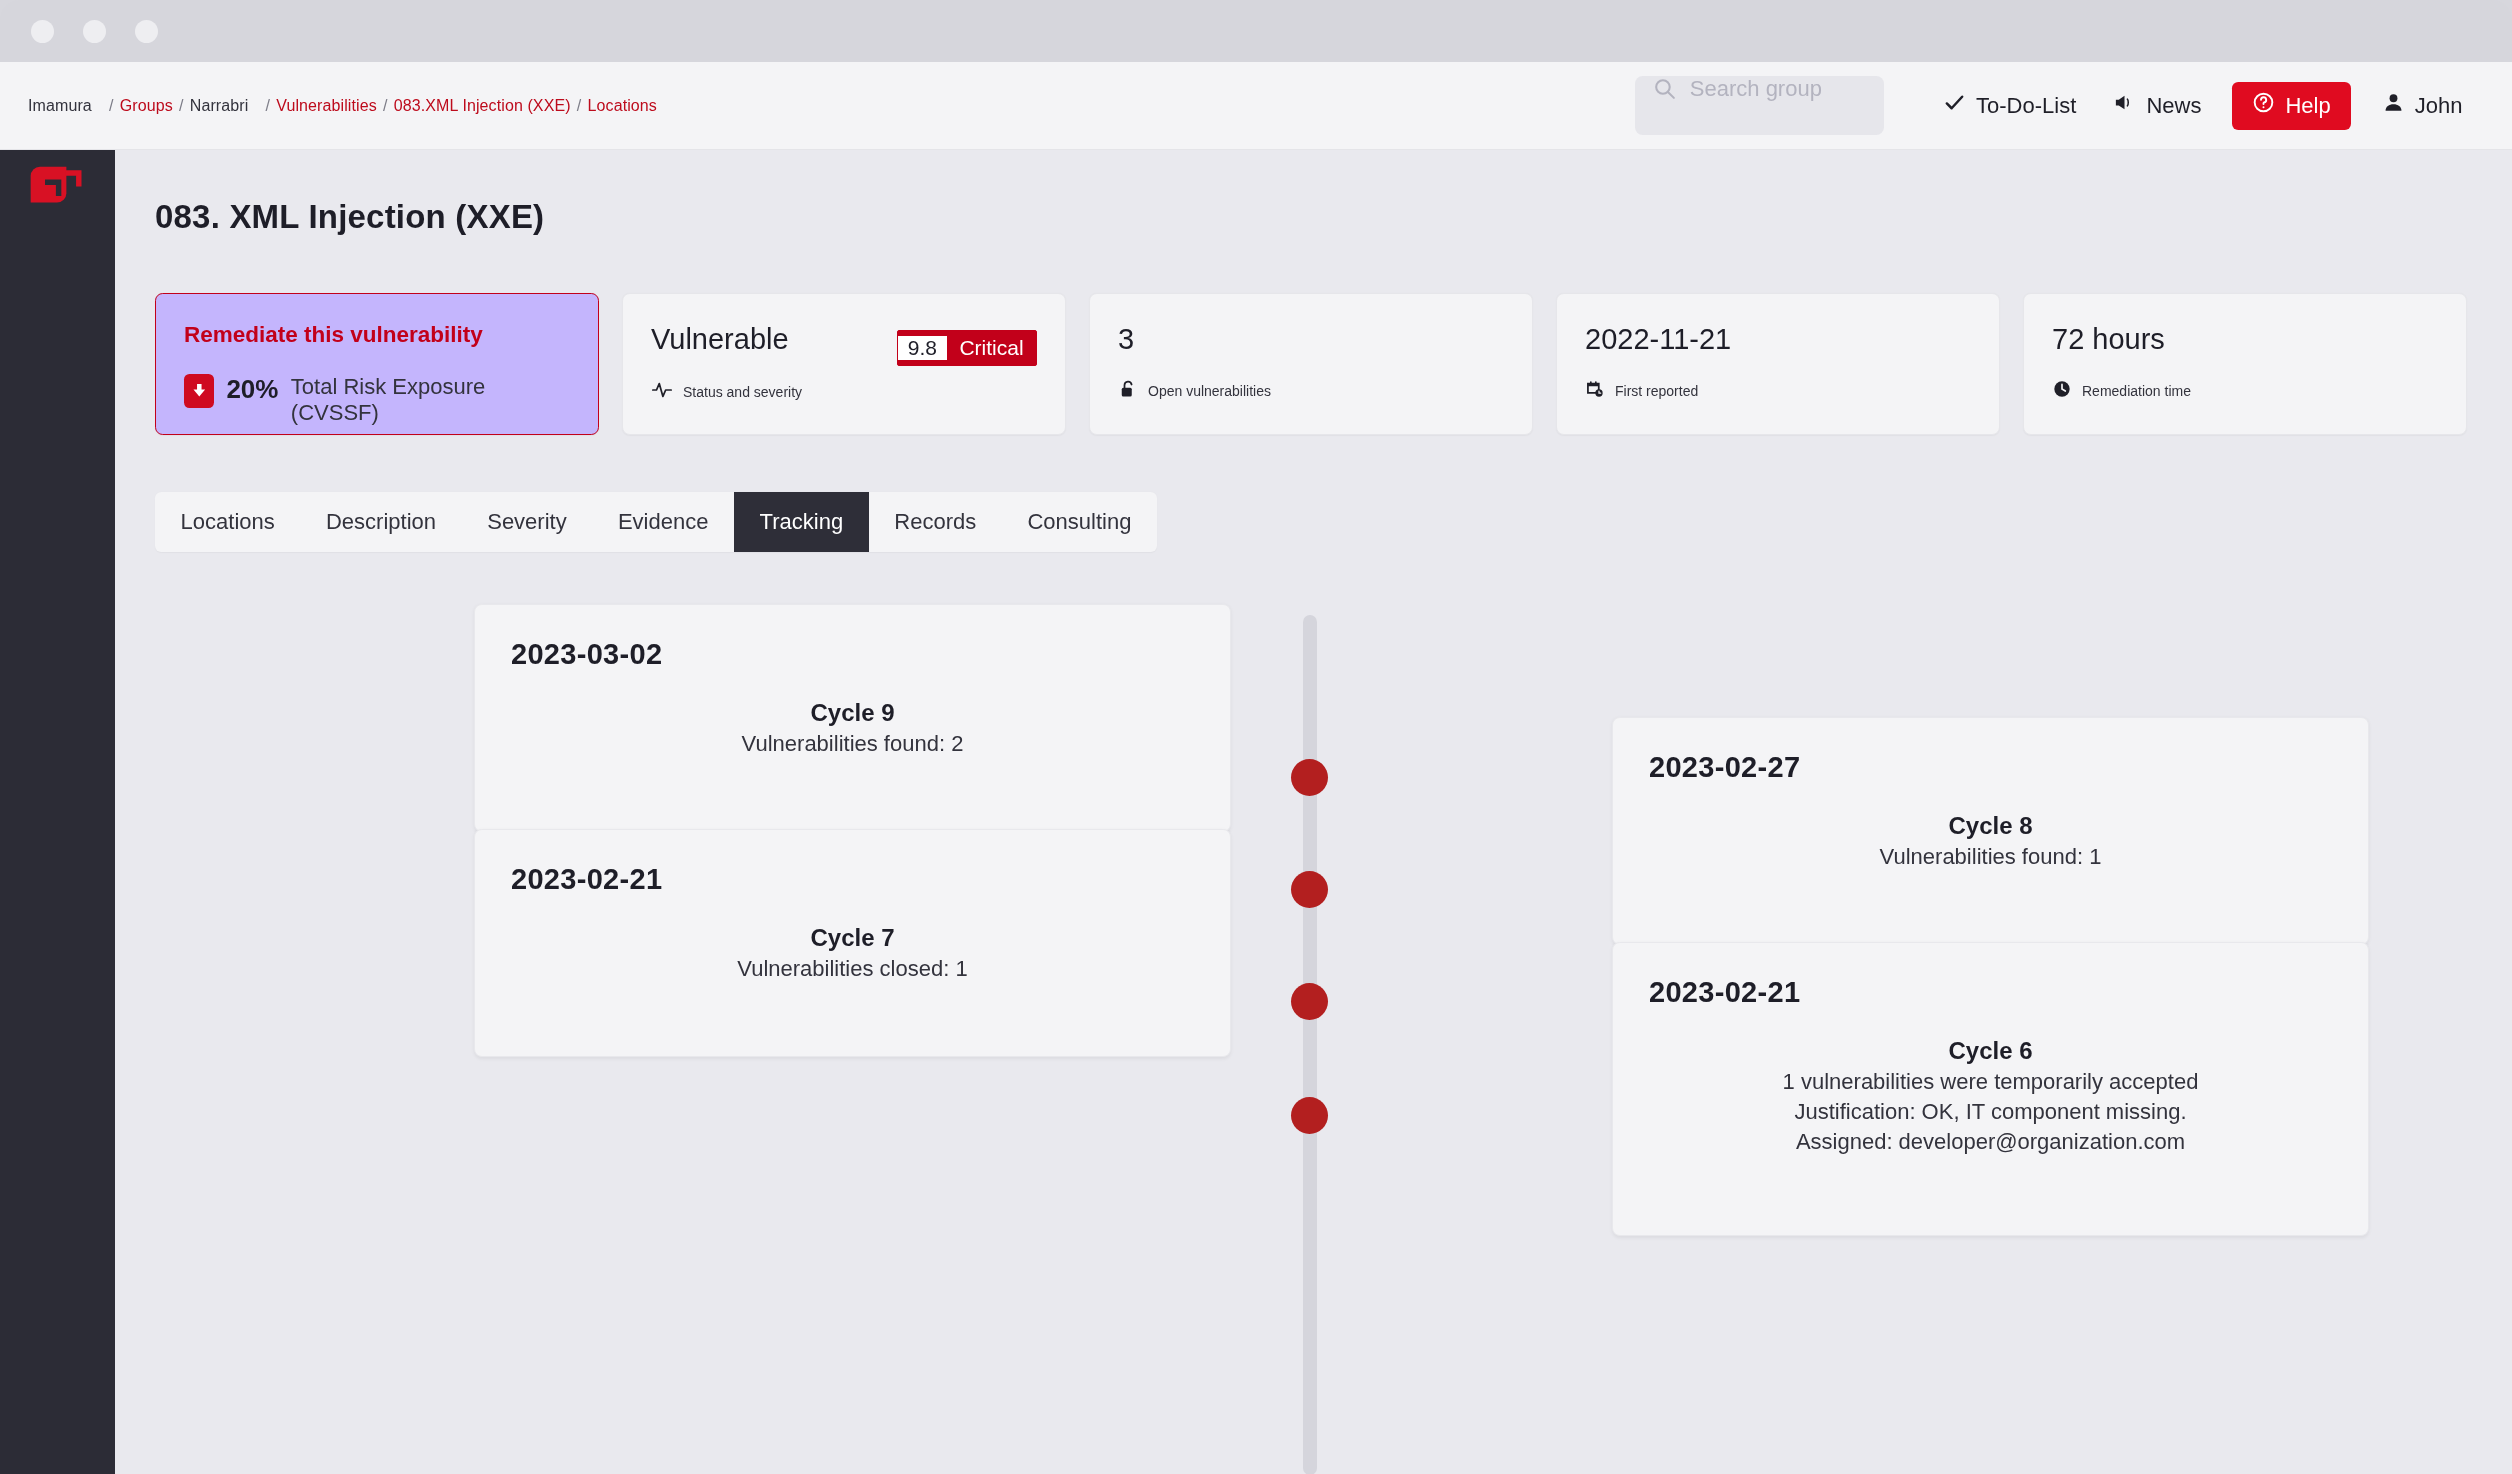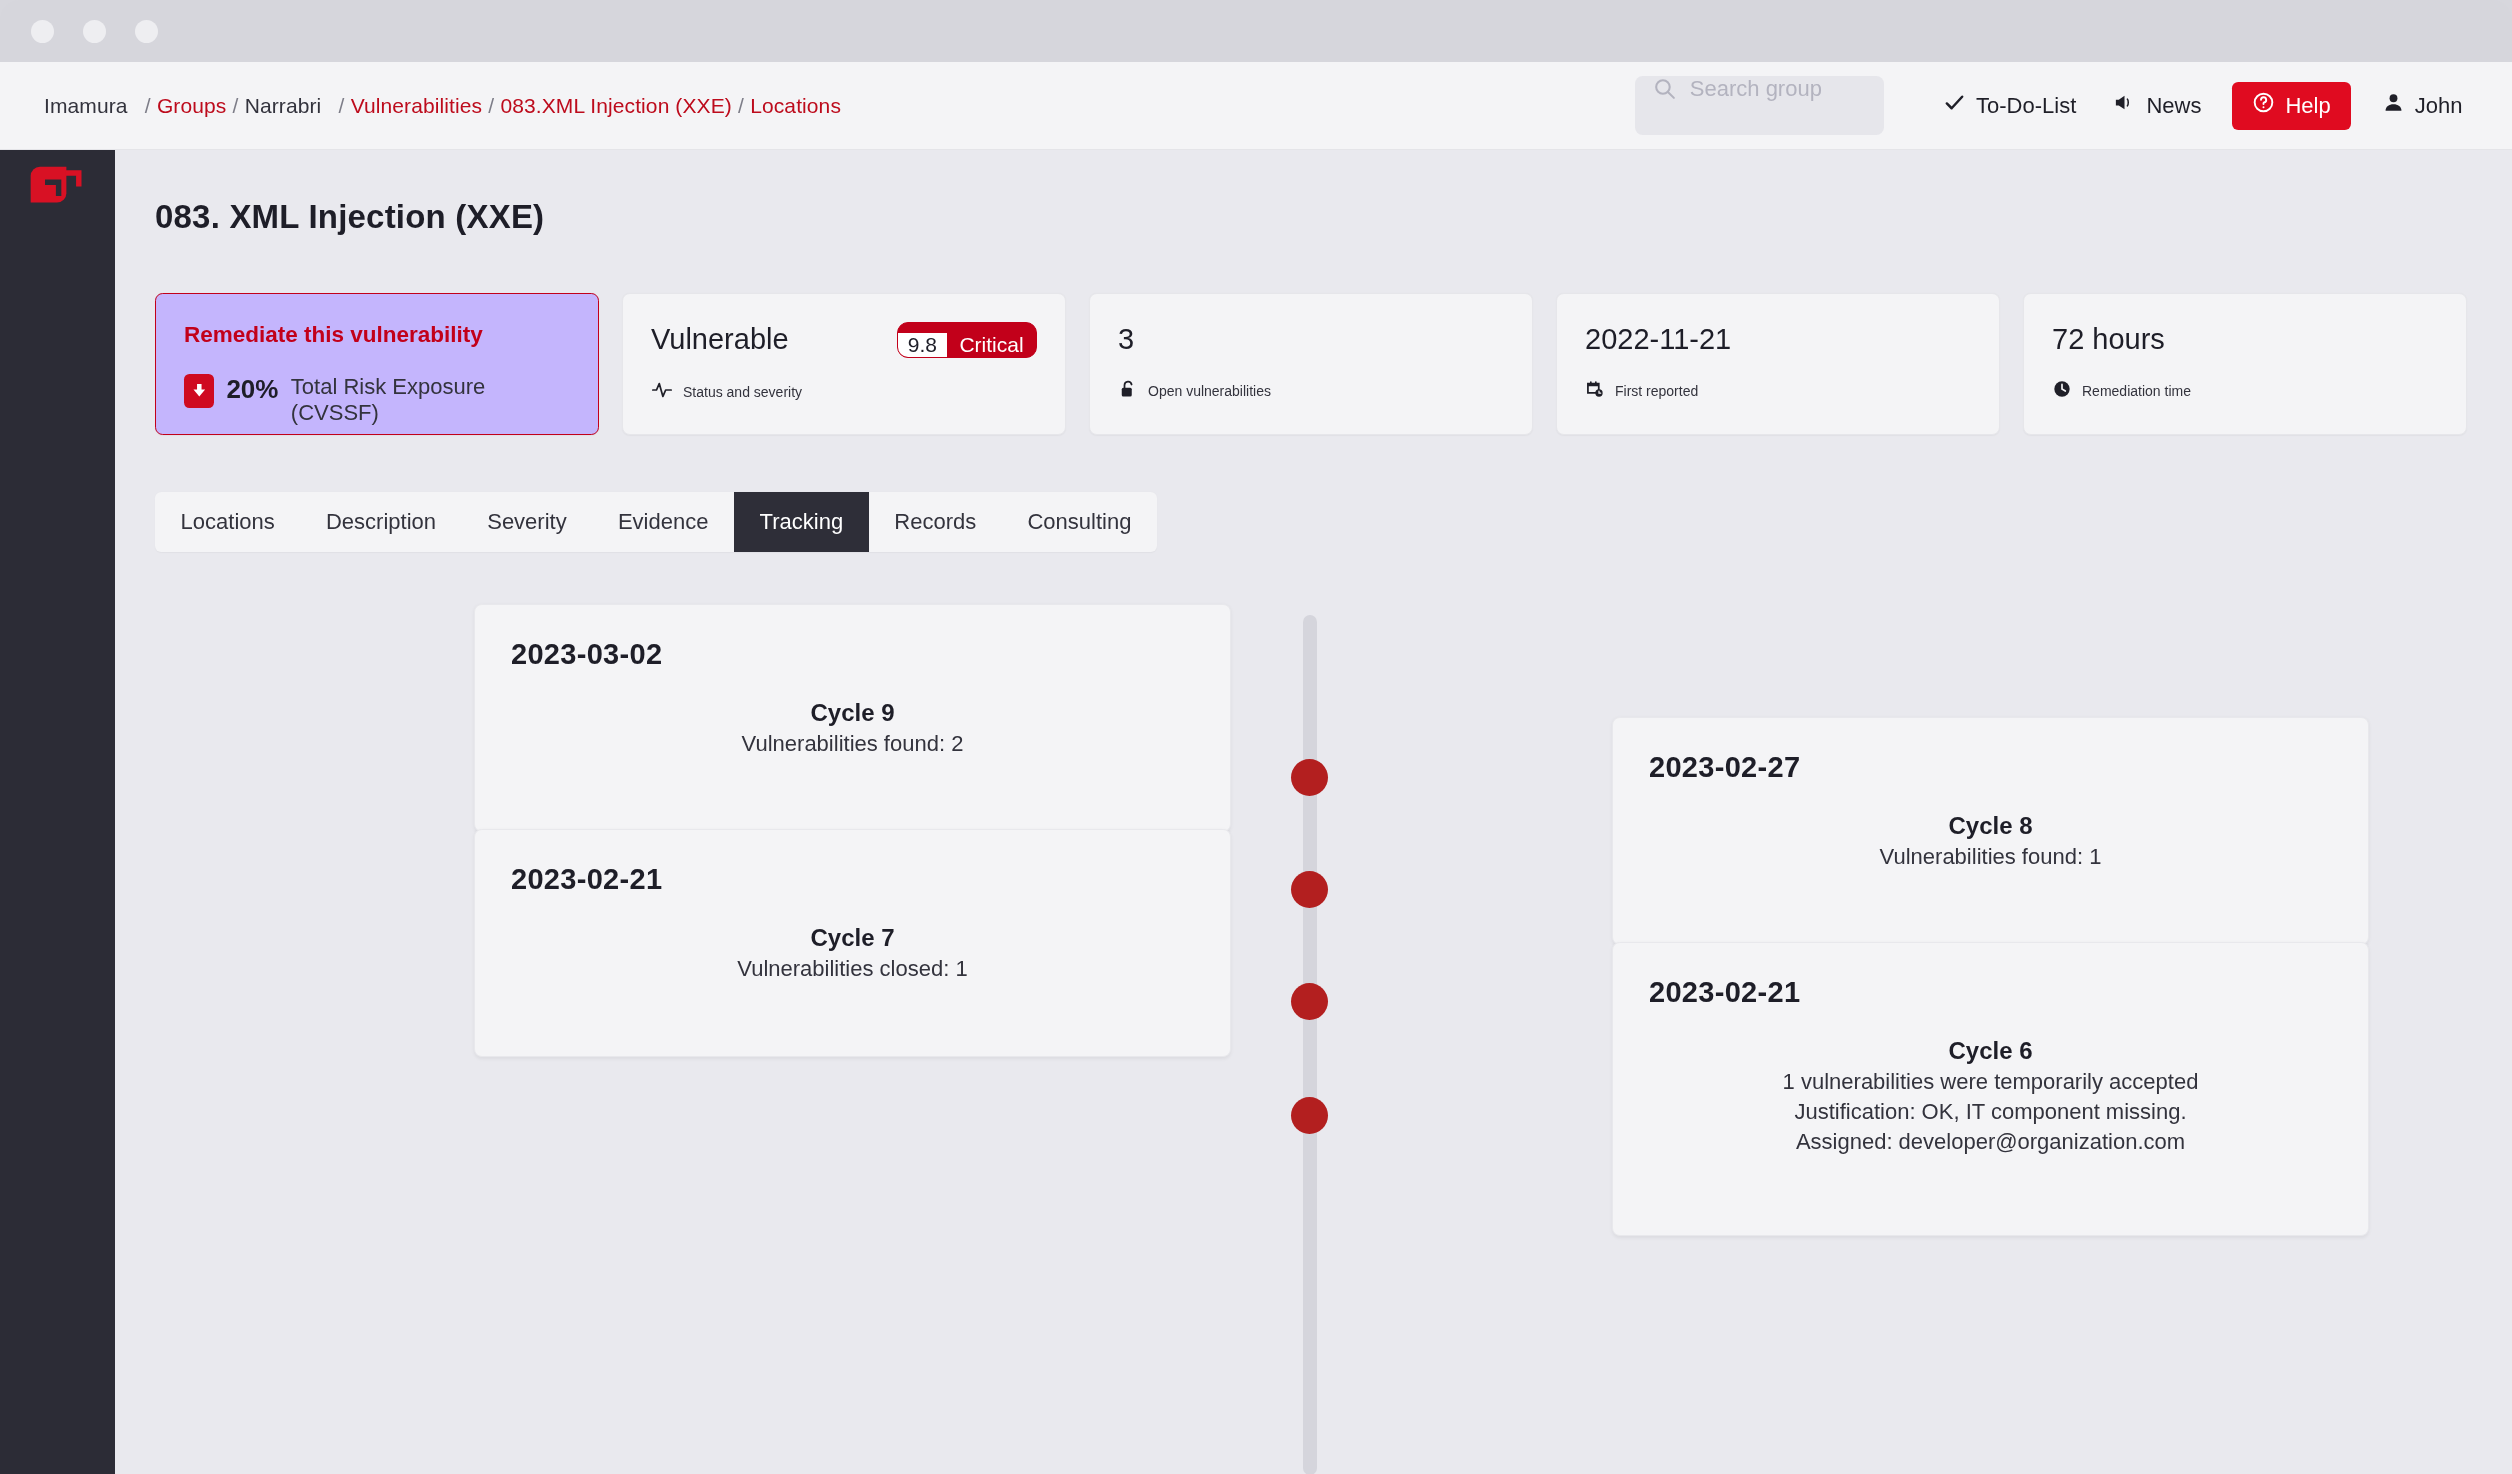--- a/index.html
+++ b/index.html
@@ -30,22 +30,22 @@
 
   
   .topbar {
     position: absolute; top: 0; left: 0;
     width: 2512px; height: 88px;
     background: #f4f4f6;
     display: flex; align-items: center;
     border-bottom: 0.8px solid #e4e4e8;
   }
   .breadcrumb {
-    margin-left: 44px;
-    font-size: 21px;
+    margin-left: 28px;
+    font-size: 16px;
     color: #33333d;
     white-space: nowrap;
     letter-spacing: 0.1px;
   }
   .bc-sep { color: #7d7d88; margin: 0 6.2px; }
   .bc-link { color: #bd0b1c; }
   .bc-plain { color: #33333d; }
   .bc-gap { display: inline-block; width: 11px; }
 
   .topbar-right {
@@ -143,24 +143,24 @@
   .stat-value {
     font-size: 29px; font-weight: normal; color: #1e1e28;
     margin-top: 3.1px;
   }
   .stat-sub {
     display: flex; align-items: center; gap: 10px;
     font-size: 14px; color: #33333d;
     margin-top: 23px;
   }
   .sev-badge {
-    position: absolute; top: 28px; right: 28px;
-    display: flex; align-items: flex-end;
+    position: absolute; top: 36px; right: 28px;
+    display: flex; align-items: center;
     height: 36px;
-    border-radius: 11px;
+    border-radius: 2px;
     overflow: hidden;
     border: 1.5px solid #c2001a;
     background: #c2001a;
   }
   .sev-score {
     background: #ffffff; color: #1e1e28;
     font-size: 21px;
     display: flex; align-items: center;
     padding: 0 10px;
   }

